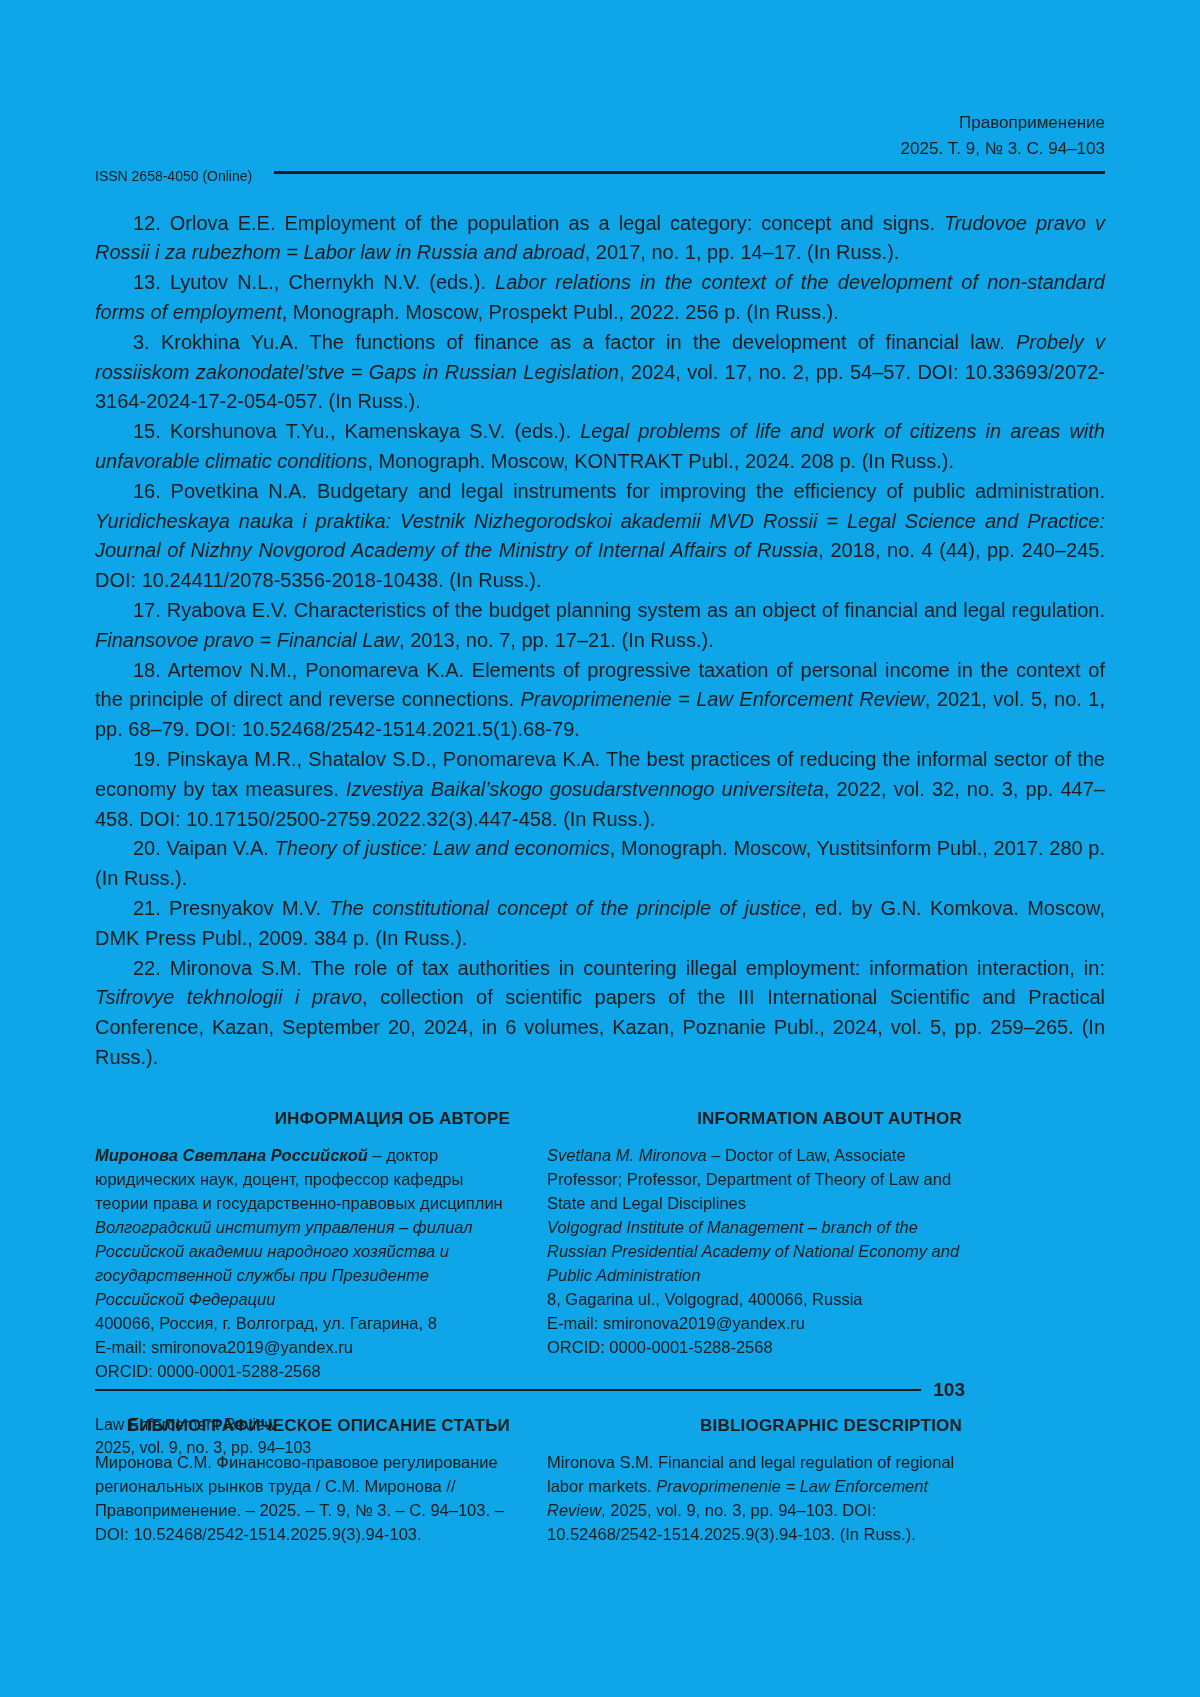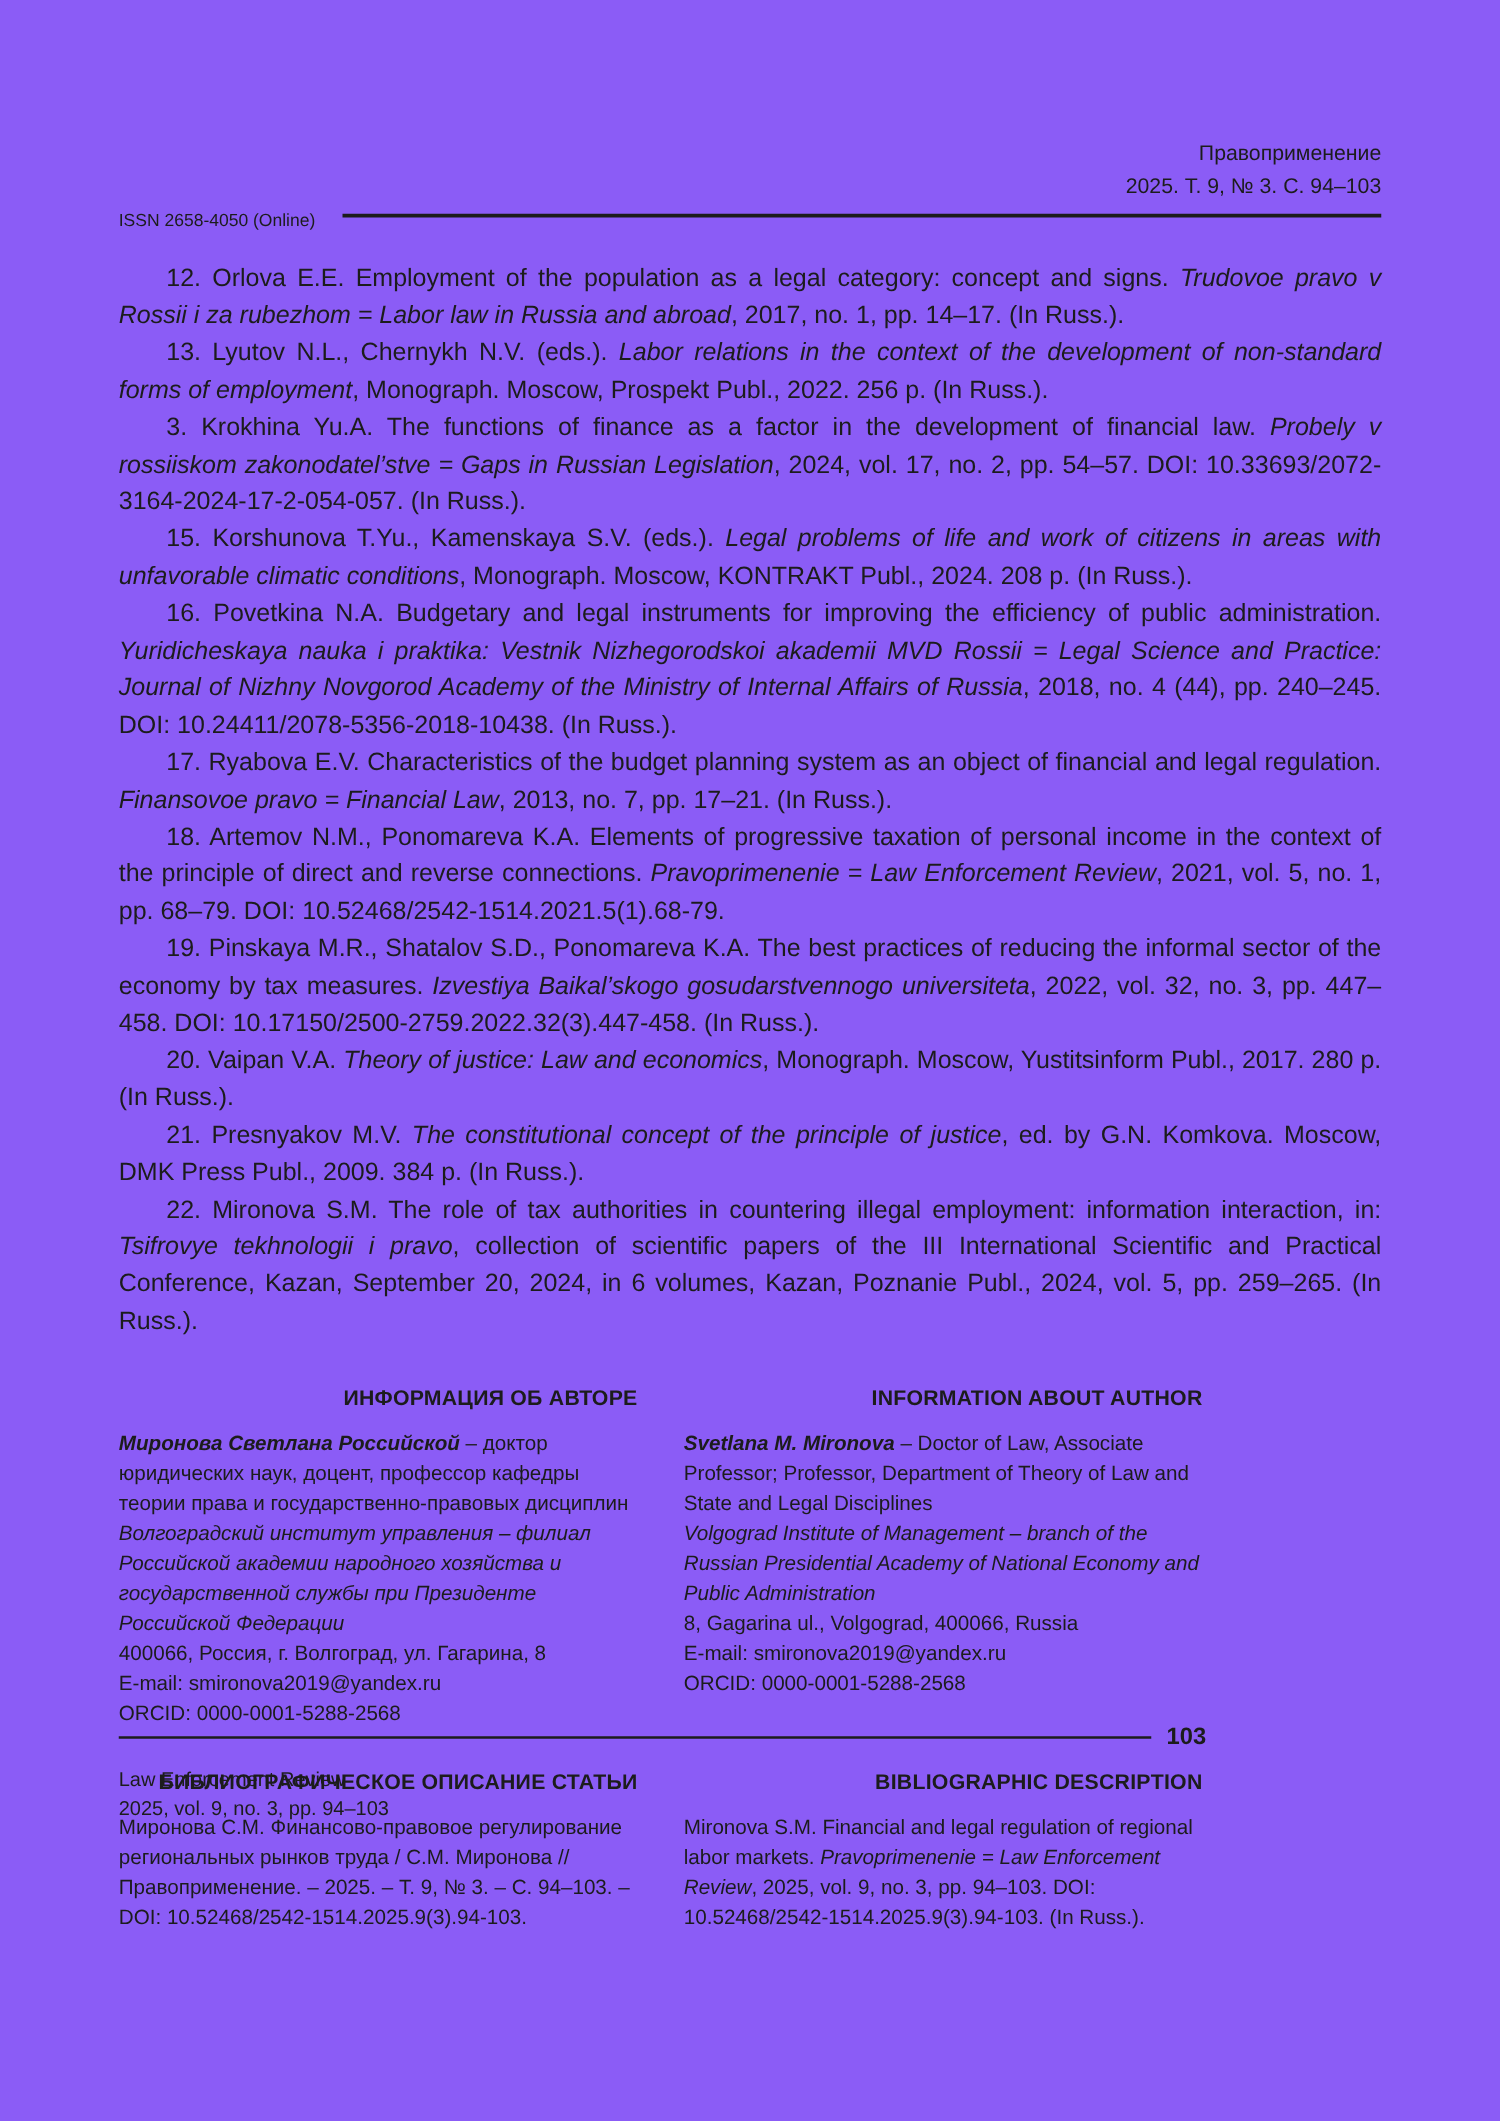--- a/index.html
+++ b/index.html
@@ -2,21 +2,21 @@
 <html><head>
 <meta charset="utf-8">
 <style>
   * { box-sizing: border-box; }
   html, body { margin: 0; padding: 0; background: #e9e9e9; }
   .page {
     position: relative;
     width: 1200px;
     height: 1697px;
     margin: 0 auto;
-    background: #8b5cf6;
+    background: #0ea5e9;
     font-family: "Liberation Sans", "DejaVu Sans", sans-serif;
     color: #1c1c1c;
     overflow: hidden;
   }
 
   
   .page-header { padding: 110px 95px 0 95px; }
   .header-right { text-align: right; font-size: 17px; line-height: 1.55; }
   .issn-row { display: flex; align-items: center; margin-top: 5px; font-size: 14px; }
   .issn-row .rule { flex: 1; height: 2.5px; background: #1c1c1c; margin-left: 22px; position: relative; top: -3px; }
@@ -88,21 +88,21 @@
           <p><span style="font-style: italic; font-weight: 700;">Миронова Светлана Российской</span><span> – доктор юридических наук, доцент, профессор кафедры теории права и государственно-правовых дисциплин</span></p>
           <p><span style="font-style: italic;">Волгоградский институт управления – филиал Российской академии народного хозяйства и государственной службы при Президенте Российской Федерации</span></p>
           <p><span>400066, Россия, г. Волгоград, ул. Гагарина, 8</span></p>
           <p><span>E-mail: smironova2019@yandex.ru</span></p>
           <p><span>ORCID: 0000-0001-5288-2568</span></p>
         </div>
     </div>
     <div class="col">
       <h3>INFORMATION ABOUT AUTHOR</h3>
       <div>
-          <p><span style="font-style: italic; font-weight: 700;">Svetlana M. Mironova</span><span> – Doctor of Law, Associate Professor; Professor, Department of Theory of Law and State and Legal Disciplines</span></p>
+          <p><span style="font-style: italic; font-weight: 400;">Svetlana M. Mironova</span><span> – Doctor of Law, Associate Professor; Professor, Department of Theory of Law and State and Legal Disciplines</span></p>
           <p><span style="font-style: italic;">Volgograd Institute of Management – branch of the Russian Presidential Academy of National Economy and Public Administration</span></p>
           <p><span>8, Gagarina ul., Volgograd, 400066, Russia</span></p>
           <p><span>E-mail: smironova2019@yandex.ru</span></p>
           <p><span>ORCID: 0000-0001-5288-2568</span></p>
         </div>
     </div>
   </section>
 
   <section class="cols bib-section">
     <div class="col">

